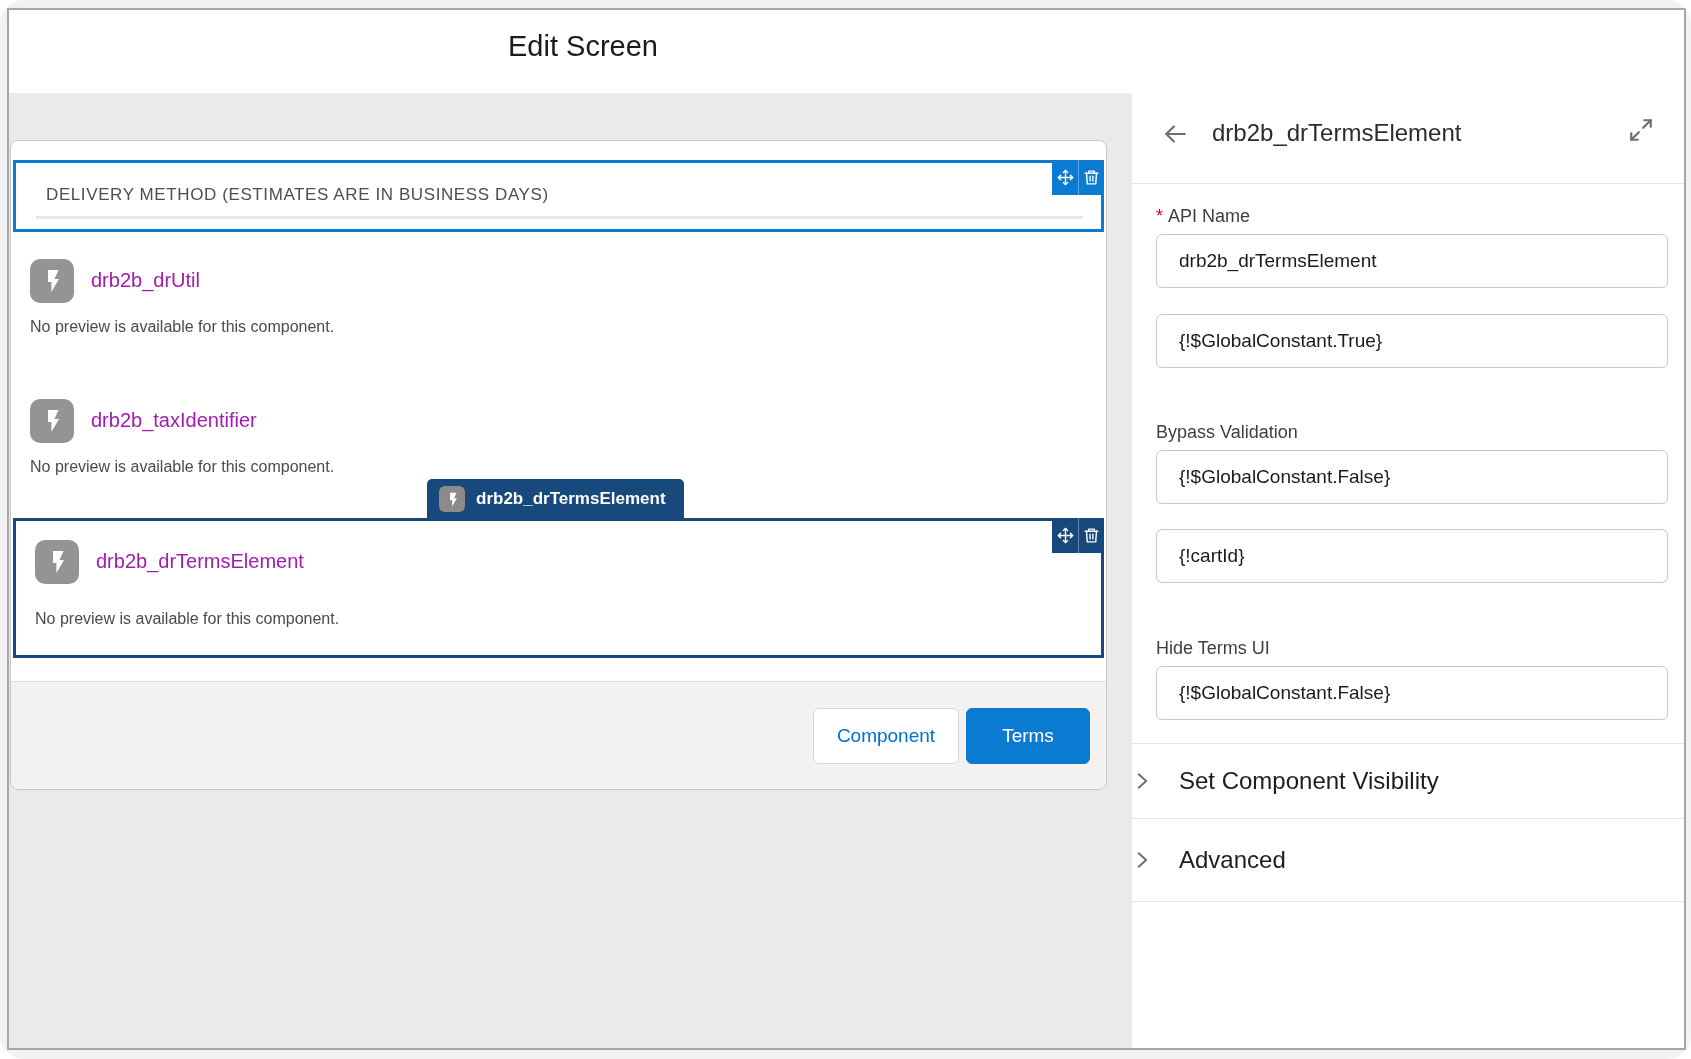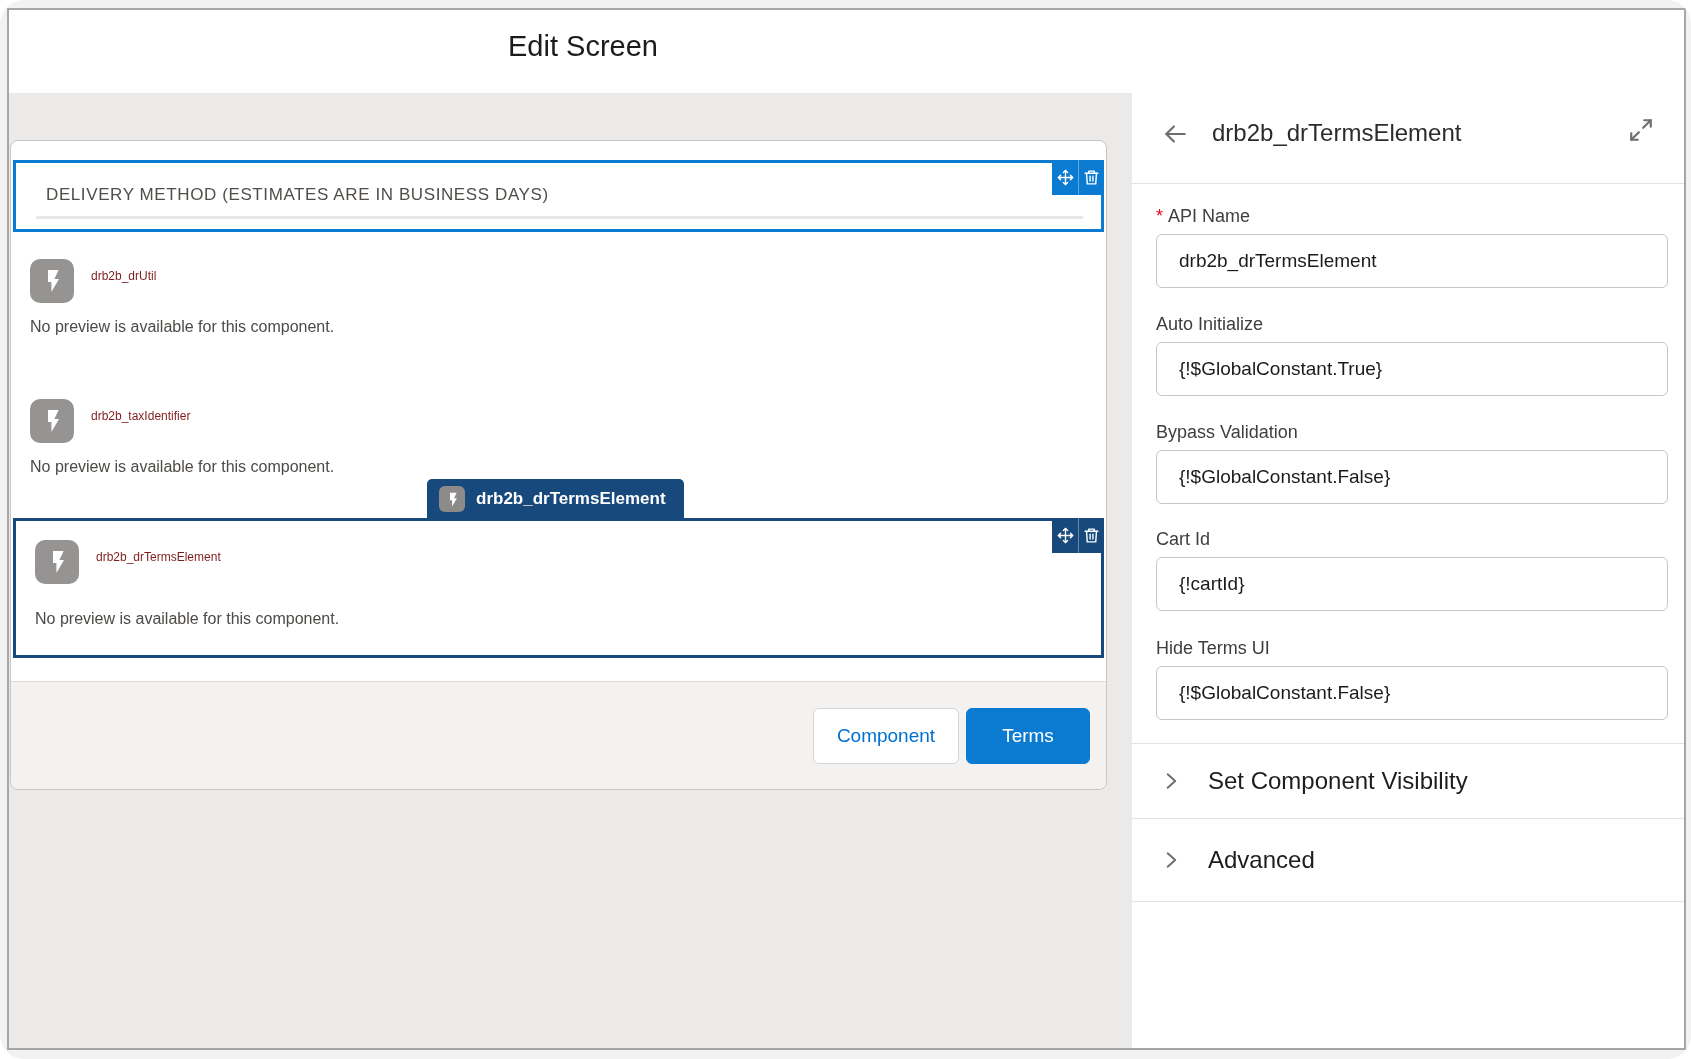--- a/index.html
+++ b/index.html
@@ -26,21 +26,21 @@
                        background:#e9e8e6; }
   .badge { position:absolute; top:-3px; right:-3px; height:35px; display:flex; align-items:stretch; }
   .badge.blue .badge-btn { background:#0b7ad1; }
   .badge.navy .badge-btn { background:#17497d; }
   .badge-btn { width:26px; display:flex; align-items:center; justify-content:center; cursor:pointer; }
   .badge-btn + .badge-btn { border-left:1px solid rgba(255,255,255,.35); }
   .badge-btn svg { width:17px; height:17px; }
   .lwc-icon { position:absolute; width:44px; height:44px; border-radius:10px; background:#969492;
               display:flex; align-items:center; justify-content:center; }
   .lwc-icon svg { width:24px; height:24px; }
-  .comp-name { position:absolute; left:80px; font-size:12px; color:#7f1d1d; }
+  .comp-name { position:absolute; left:80px; font-size:20px; color:#a21caf; }
   .comp-preview { position:absolute; left:19px; font-size:16px; color:#4d4a47; }
   
   .icon-drutil { left:19px; top:118px; }
   .name-drutil { top:128px; }
   .prev-drutil { top:177px; }
   .icon-tax { left:19px; top:258px; }
   .name-tax { top:268px; }
   .prev-tax { top:317px; }
   
   .icon-terms { left:19px; top:19px; }
@@ -69,21 +69,21 @@
   .panel-expand { position:absolute; right:26px; top:24px; width:30px; height:30px; cursor:pointer; }
   .panel-expand svg { width:26px; height:26px; }
   .hdiv { position:absolute; left:0; right:0; height:1px; background:#e3e3e1; }
   .field { position:absolute; left:24px; width:512px; }
   .fld-label { font-size:18px; color:#3e3e3c; margin-bottom:7px; }
   .req { color:#ea001e; margin-right:5px; }
   .fld-input { width:512px; height:54px; border:1px solid #c9c7c5; border-radius:6px;
                padding:0 22px; font-size:19px; color:#1b1b1b;
                font-family:"Liberation Sans",sans-serif; background:#fff; }
   .accordion { position:absolute; left:0; right:0; display:flex; align-items:center; gap:27px;
-               padding-left:29px; cursor:pointer; }
+               cursor:pointer; }
   .accordion svg { width:20px; height:20px; flex:0 0 auto; }
   .accordion .acc-label { font-size:24px; color:#1d1d1d; }
 </style>
 </head>
 <body>
 
 <div class="stage">
   <div class="modal">
 
     <div class="modal-header">
@@ -201,31 +201,29 @@
       <div class="hdiv" style="top:90px"></div>
 
       <div class="field" style="top:113px">
         <div class="fld-label">
           <span class="req">*</span><span>API Name</span>
         </div>
         <input class="fld-input" type="text" value="drb2b_drTermsElement" style="">
       </div>
 
       <div class="field" style="top:221px">
-        <div class="fld-label">Auto Initialize</div>
         <input class="fld-input" type="text" value="{!$GlobalConstant.True}" style="">
       </div>
 
       <div class="field" style="top:329px">
         <div class="fld-label">Bypass Validation</div>
         <input class="fld-input" type="text" value="{!$GlobalConstant.False}" style="">
       </div>
 
       <div class="field" style="top:436px">
-        <div class="fld-label">Cart Id</div>
         <input class="fld-input" type="text" value="{!cartId}" style="">
       </div>
 
       <div class="field" style="top:545px">
         <div class="fld-label">Hide Terms UI</div>
         <input class="fld-input" type="text" value="{!$GlobalConstant.False}" style="">
       </div>
 
       <div class="hdiv" style="top:650px"></div>
 

